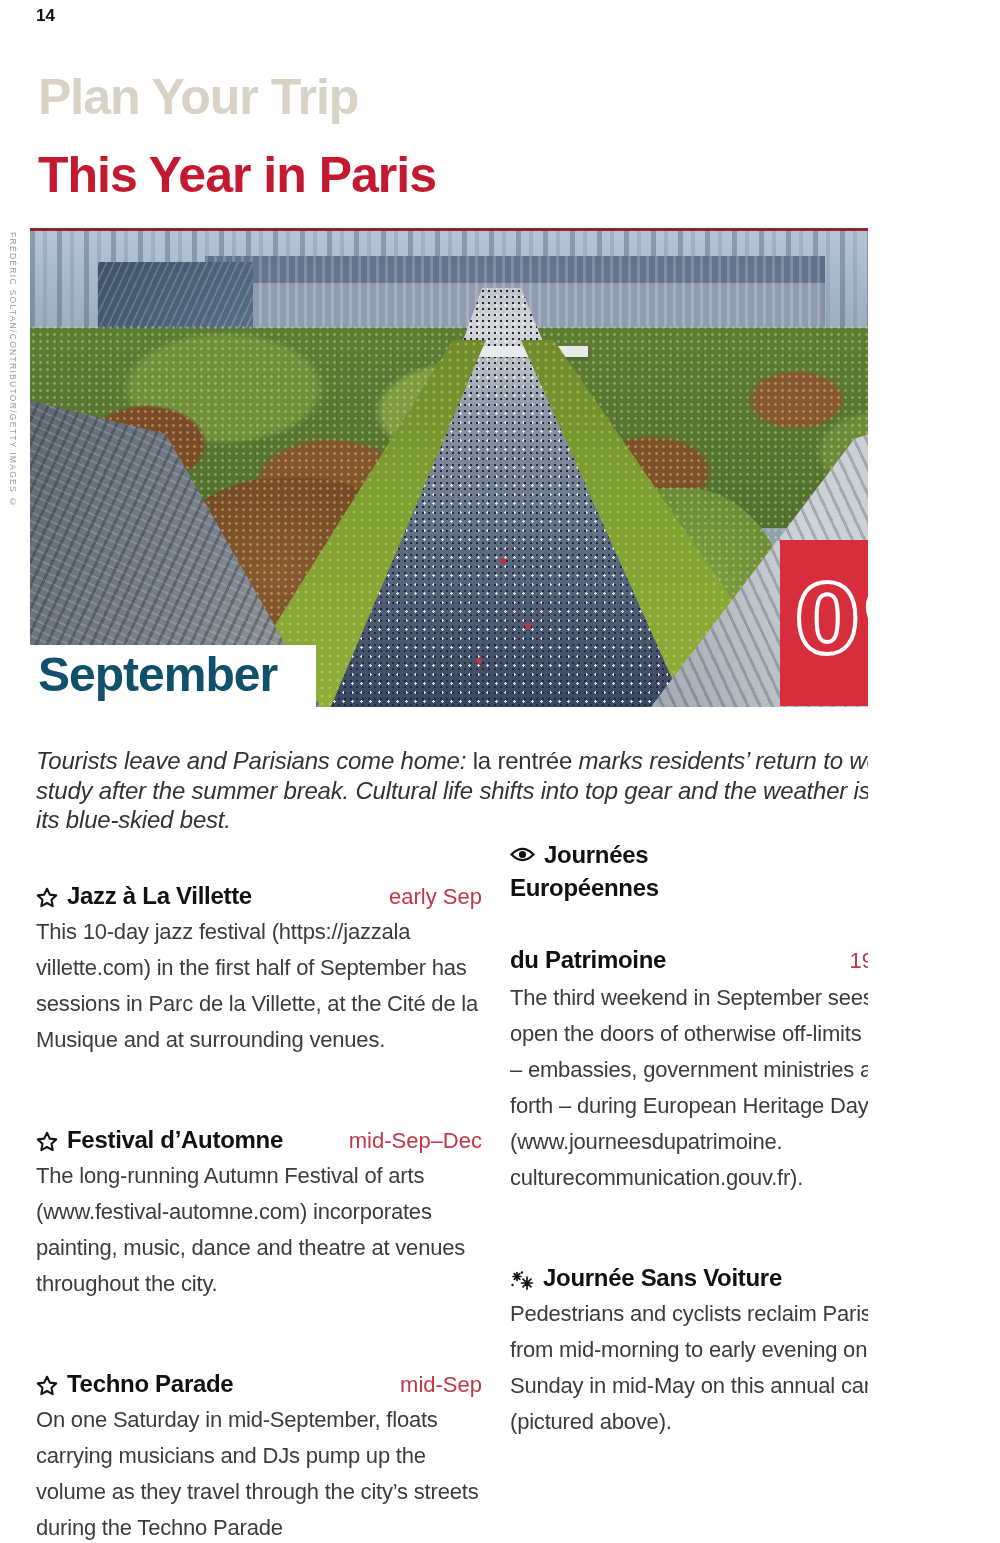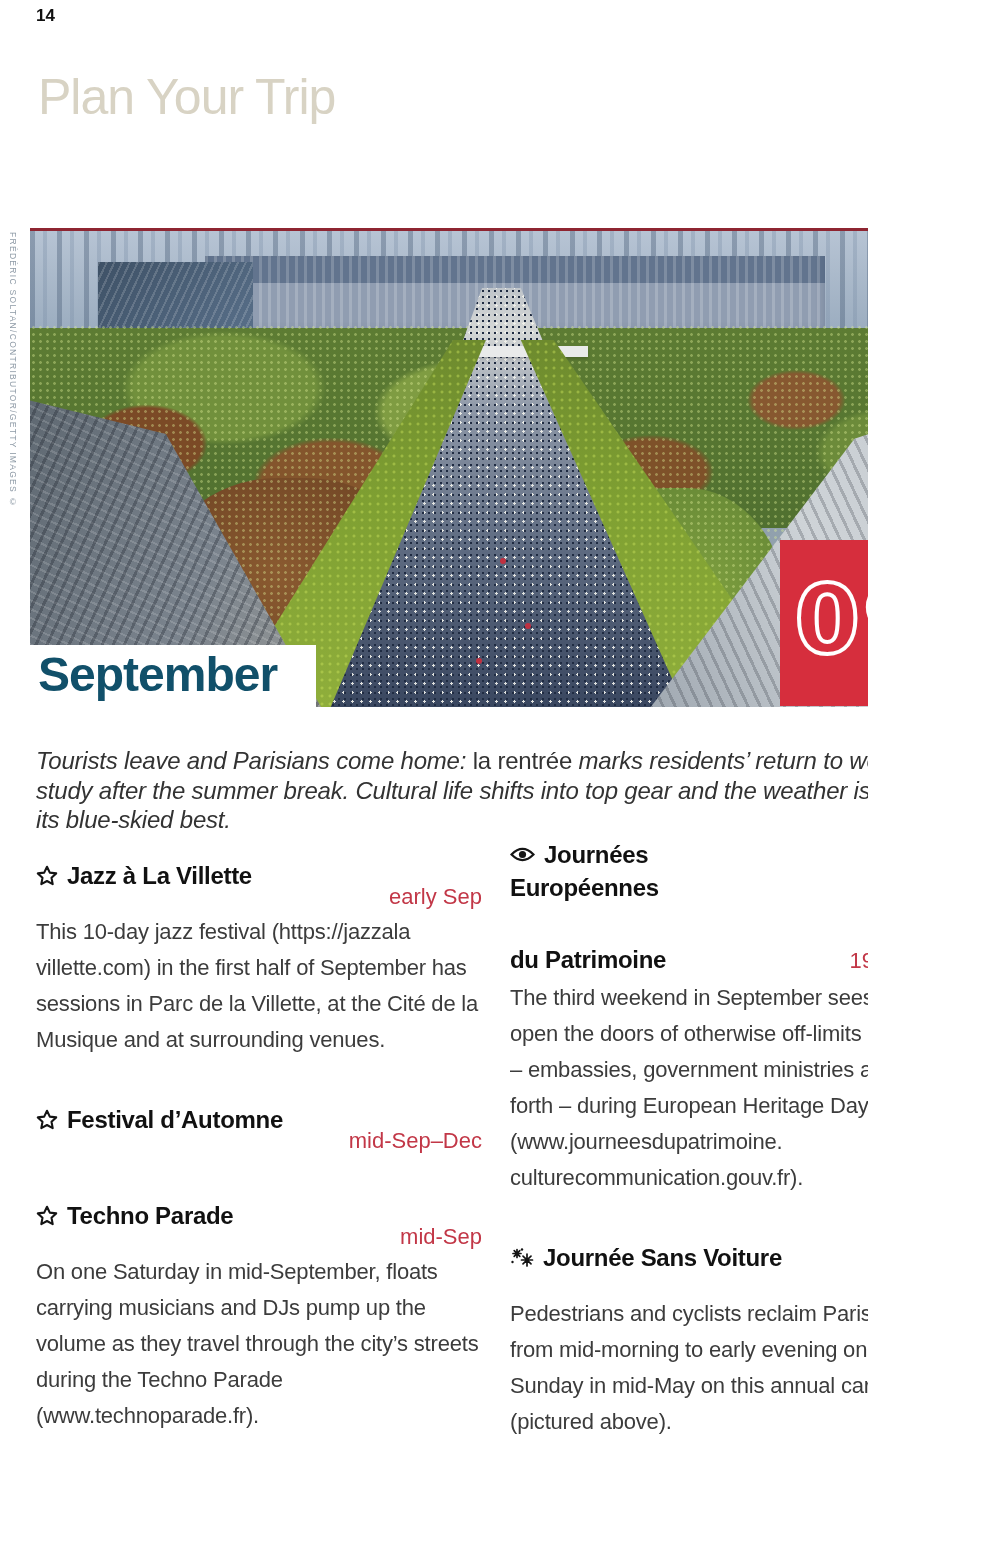--- a/index.html
+++ b/index.html
@@ -1,21 +1,21 @@
 <!DOCTYPE html>
 <html><head>
 <meta charset="utf-8">
 <style>
   html,body{margin:0;padding:0;background:#ffffff;}
   .page{position:relative;width:868px;height:1543px;background:#fff;overflow:hidden;
         font-family:"Liberation Sans","DejaVu Sans",sans-serif;color:#1a1a1a;}
 
   .page-number{position:absolute;left:36px;top:6px;font-size:17px;font-weight:bold;color:#111;}
 
-  .kicker{position:absolute;left:38px;top:68px;font-size:50px;font-weight:normal;color:#d8d3c4;letter-spacing:-1px;}
+  .kicker{position:absolute;left:38px;top:68px;font-size:50px;font-weight:bold;color:#d8d3c4;letter-spacing:-1px;}
   .page-title{position:absolute;left:38px;top:146px;font-size:50px;font-weight:bold;color:#c41a31;letter-spacing:-1px;}
 
   
   .photo{position:absolute;left:30px;top:228px;width:970px;height:479px;overflow:hidden;
          background:linear-gradient(180deg,#aebfd0 0%,#a3b4c6 16%,#93a6b8 34%,#8fa0ae 55%,#98a3ab 100%);}
   .photo>div{position:absolute;}
   .redline{top:0;left:0;right:0;height:3px;background:#8e2531;z-index:40;}
   .skyline{top:3px;left:0;right:0;height:112px;
      background:repeating-linear-gradient(90deg,rgba(74,94,120,.40) 0 5px,rgba(170,185,205,0) 5px 13px,rgba(120,140,165,.32) 13px 17px,rgba(0,0,0,0) 17px 27px),
                 linear-gradient(180deg,#b7c4d4,#98aabd);}
@@ -91,35 +91,36 @@
      color:rgba(0,0,0,0);-webkit-text-stroke:4px #ffffff;padding-bottom:6px;}
 
   
   .intro{position:absolute;left:36px;top:722px;width:936px;font-size:24px;line-height:29.5px;
      font-style:italic;color:#333;letter-spacing:-0.2px;}
   .intro .roman{font-style:normal;}
 
   .col{position:absolute;top:840px;width:446px;}
   .col-left{left:36px;} .col-right{left:510px;}
   .event{margin-bottom:26px;}
-  .event-head{display:flex;align-items:center;gap:9px;margin-bottom:4px;}
+  .event-head{display:flex;align-items:flex-end;gap:9px;margin-bottom:4px;}
   .event-head .icon{flex:0 0 auto;position:relative;top:2px;}
   .event-title{font-size:24px;font-weight:bold;color:#111;letter-spacing:-0.3px;line-height:29px;}
   .event-date{margin-left:auto;font-size:22px;color:#c23747;white-space:nowrap;margin-top:44px;}
   .event-body{font-size:22px;line-height:36px;color:#3c3c3c;letter-spacing:-0.2px;}
   .head-line{display:flex;align-items:baseline;gap:9px;line-height:30px;}
   .multi{display:block;margin-bottom:4px;}
 </style>
 </head>
 <body>
 
 <div class="page">
 
   <div class="page-number">14</div>
   <div class="kicker">Plan Your Trip</div>
+  <div class="page-title">This Year in Paris</div>
 
   <div class="photo">
     <div class="skyline"></div>
     <div class="louvre"></div>
     <div class="bigroof"></div>
     <div class="glassroof"></div>
     <div class="greenband"></div>
     <div class="autumn-left"></div>
     <div class="green-right"></div>
     <div class="dapple"></div>
@@ -166,20 +167,21 @@
     <div class="event">
       <div class="event-head">
         <span class="icon">
           <svg width="22" height="21" viewBox="0 0 22 21">
               <path d="M11 1.8 L13.8 7.6 20.2 8.4 15.5 12.8 16.7 19.1 11 16 5.3 19.1 6.5 12.8 1.8 8.4 8.2 7.6 Z" fill="none" stroke="#141414" stroke-width="2.1" stroke-linejoin="round"></path>
             </svg>
         </span>
         <span class="event-title">Festival d’Automne</span>
         <span class="event-date">mid-Sep–Dec</span>
       </div>
+      <div class="event-body">The long-running Autumn Festival of arts (www.festival-automne.com) incorporates painting, music, dance and theatre at venues throughout the city.</div>
     </div>
 
     <div class="event">
       <div class="event-head">
         <span class="icon">
           <svg width="22" height="21" viewBox="0 0 22 21">
               <path d="M11 1.8 L13.8 7.6 20.2 8.4 15.5 12.8 16.7 19.1 11 16 5.3 19.1 6.5 12.8 1.8 8.4 8.2 7.6 Z" fill="none" stroke="#141414" stroke-width="2.1" stroke-linejoin="round"></path>
             </svg>
         </span>
         <span class="event-title">Techno Parade</span>

